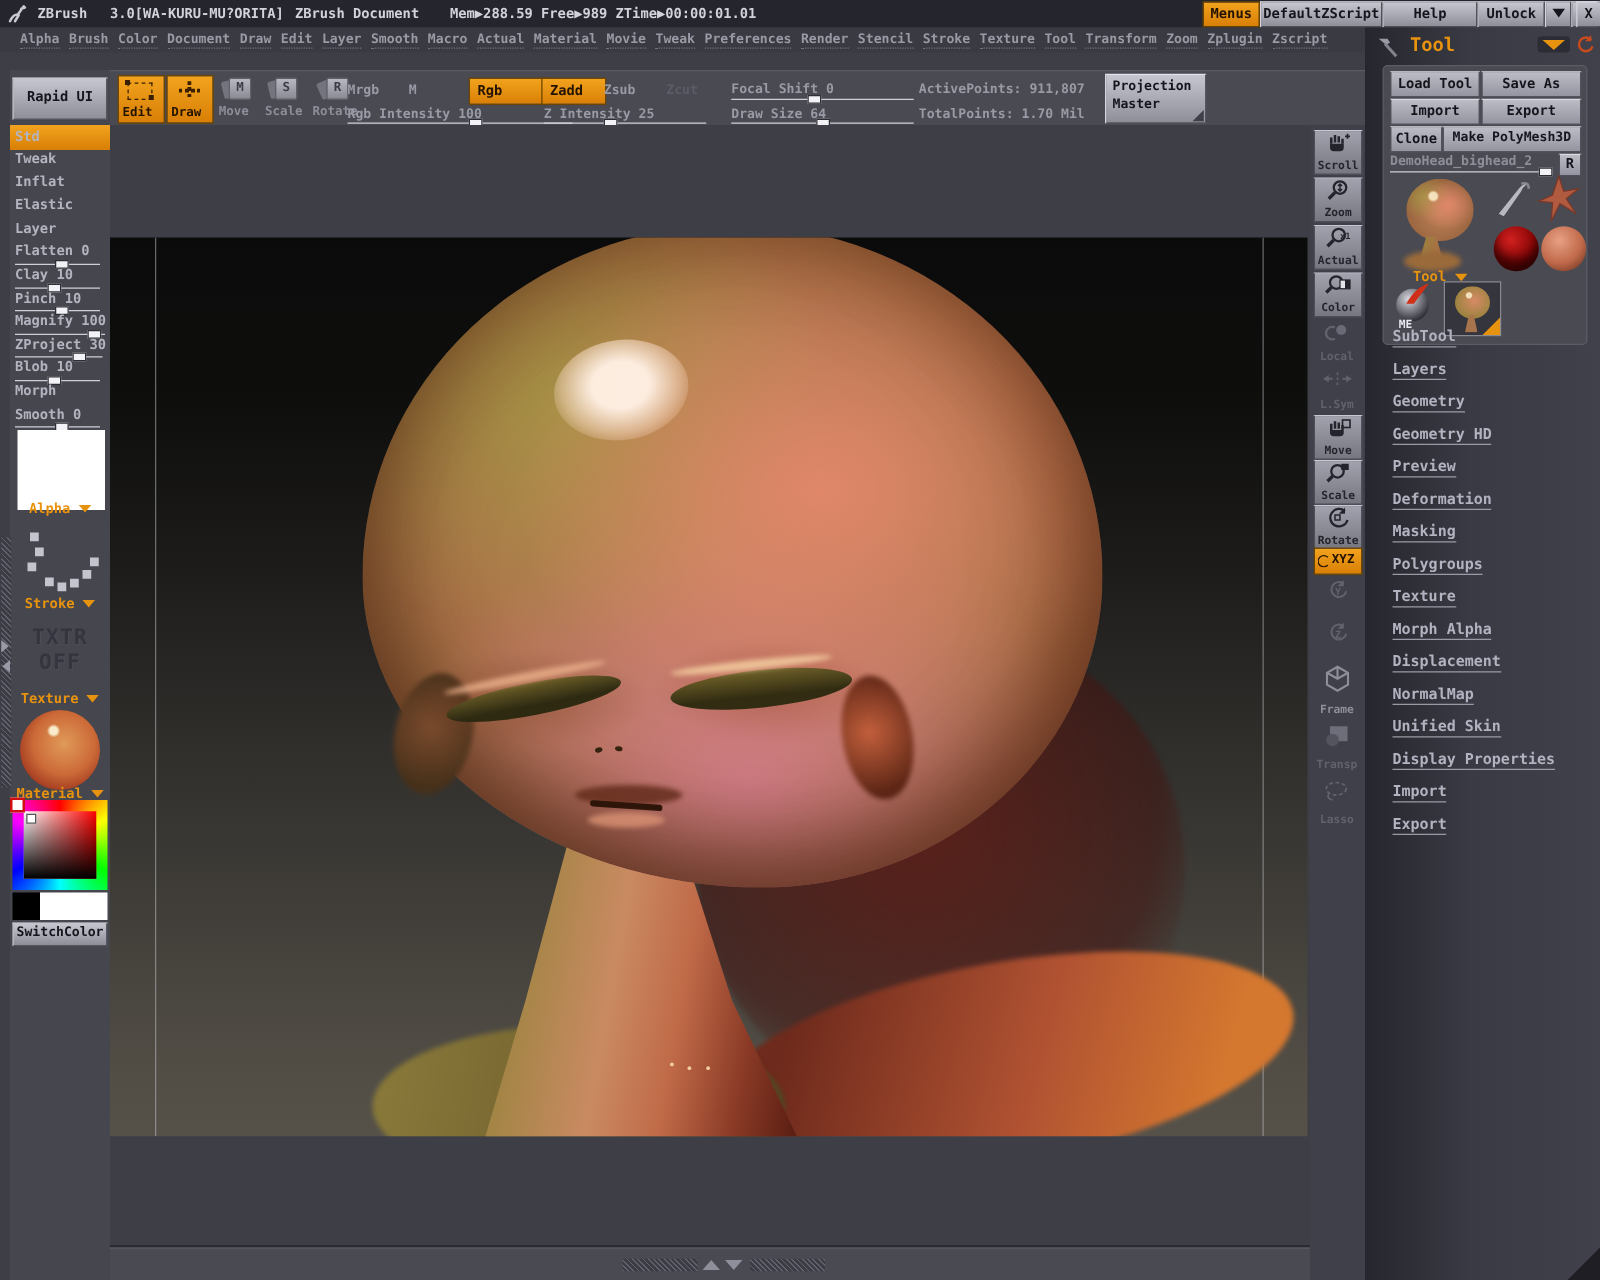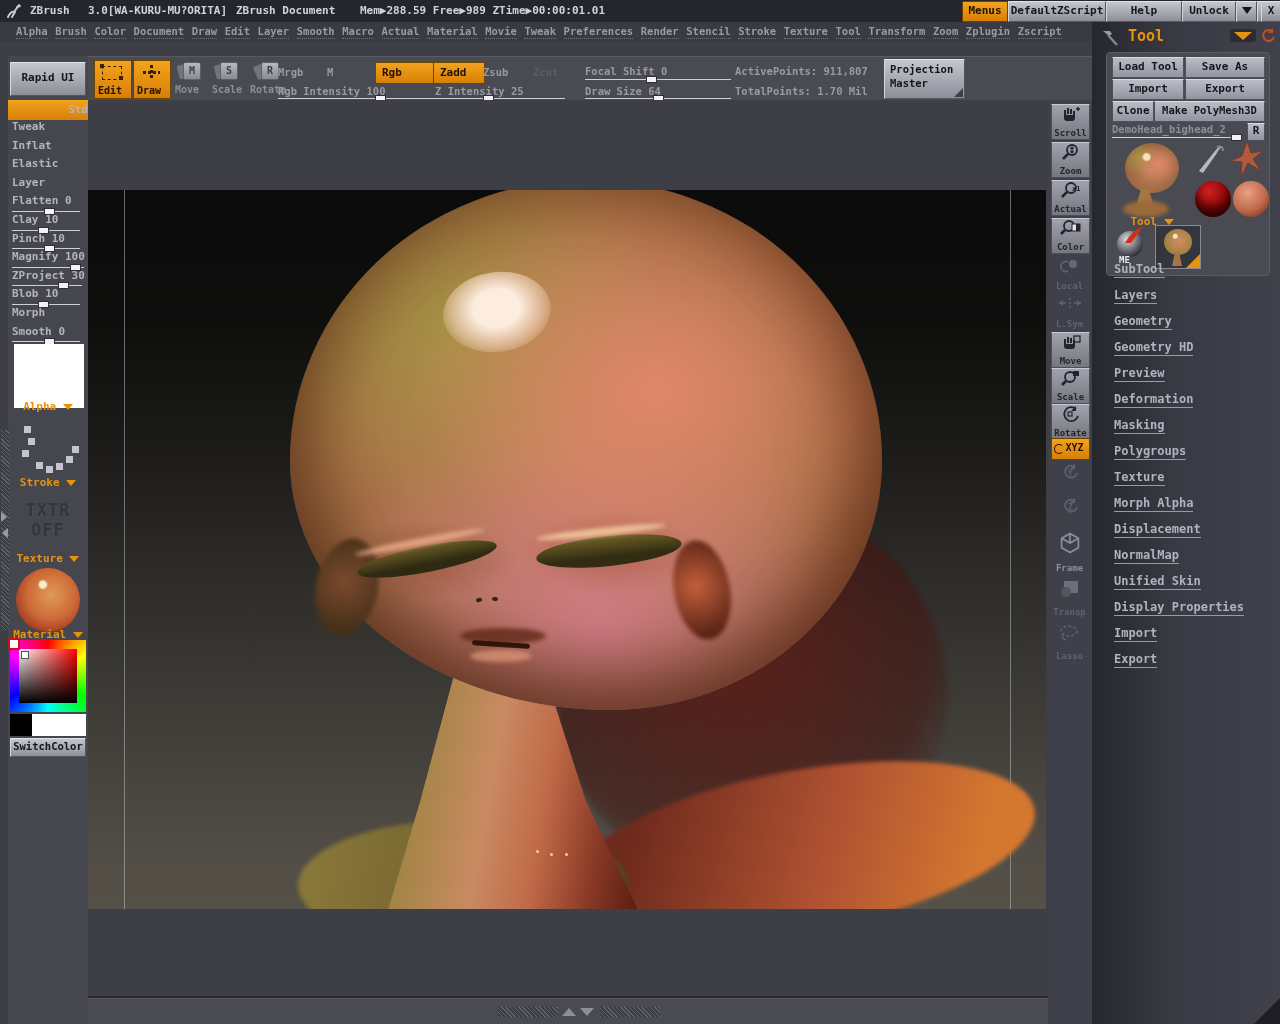--- a/index.html
+++ b/index.html
@@ -174,21 +174,21 @@
       <div>Projection</div>
       <div>Master</div>
       <span style="position:absolute;right:1px;bottom:1px;width:0;height:0;border-left:9px solid transparent;border-bottom:9px solid #3e3e48"></span>
     </div>
   </div>
 
   <div id="lefttray" class="abs">
     <div class="btn-gray abs" style="left:2px;top:6px;width:74px;height:32px;font-size:11px;line-height:30px">Rapid UI</div>
 
     <div class="abs" style="left:0;top:44px;width:80px">
-      <div class="brushrow btn-orange" style="height:20px;line-height:20px;border:none;text-align:right">Std</div>
+      <div class="brushrow btn-orange" style="height:20px;line-height:20px;border:none;text-align:left">Std</div>
       <div class="brushrow">Tweak</div>
       <div class="brushrow">Inflat</div>
       <div class="brushrow">Elastic</div>
       <div class="brushrow">Layer</div>
       <div class="brushrow">
         <span>Flatten</span> <span>0</span>
         <span class="track" style="left:4px;bottom:1px;width:68px"></span><span class="thumb" style="left:36px;bottom:-2px"></span>
       </div>
       <div class="brushrow">
         <span>Clay</span> <span>10</span>

